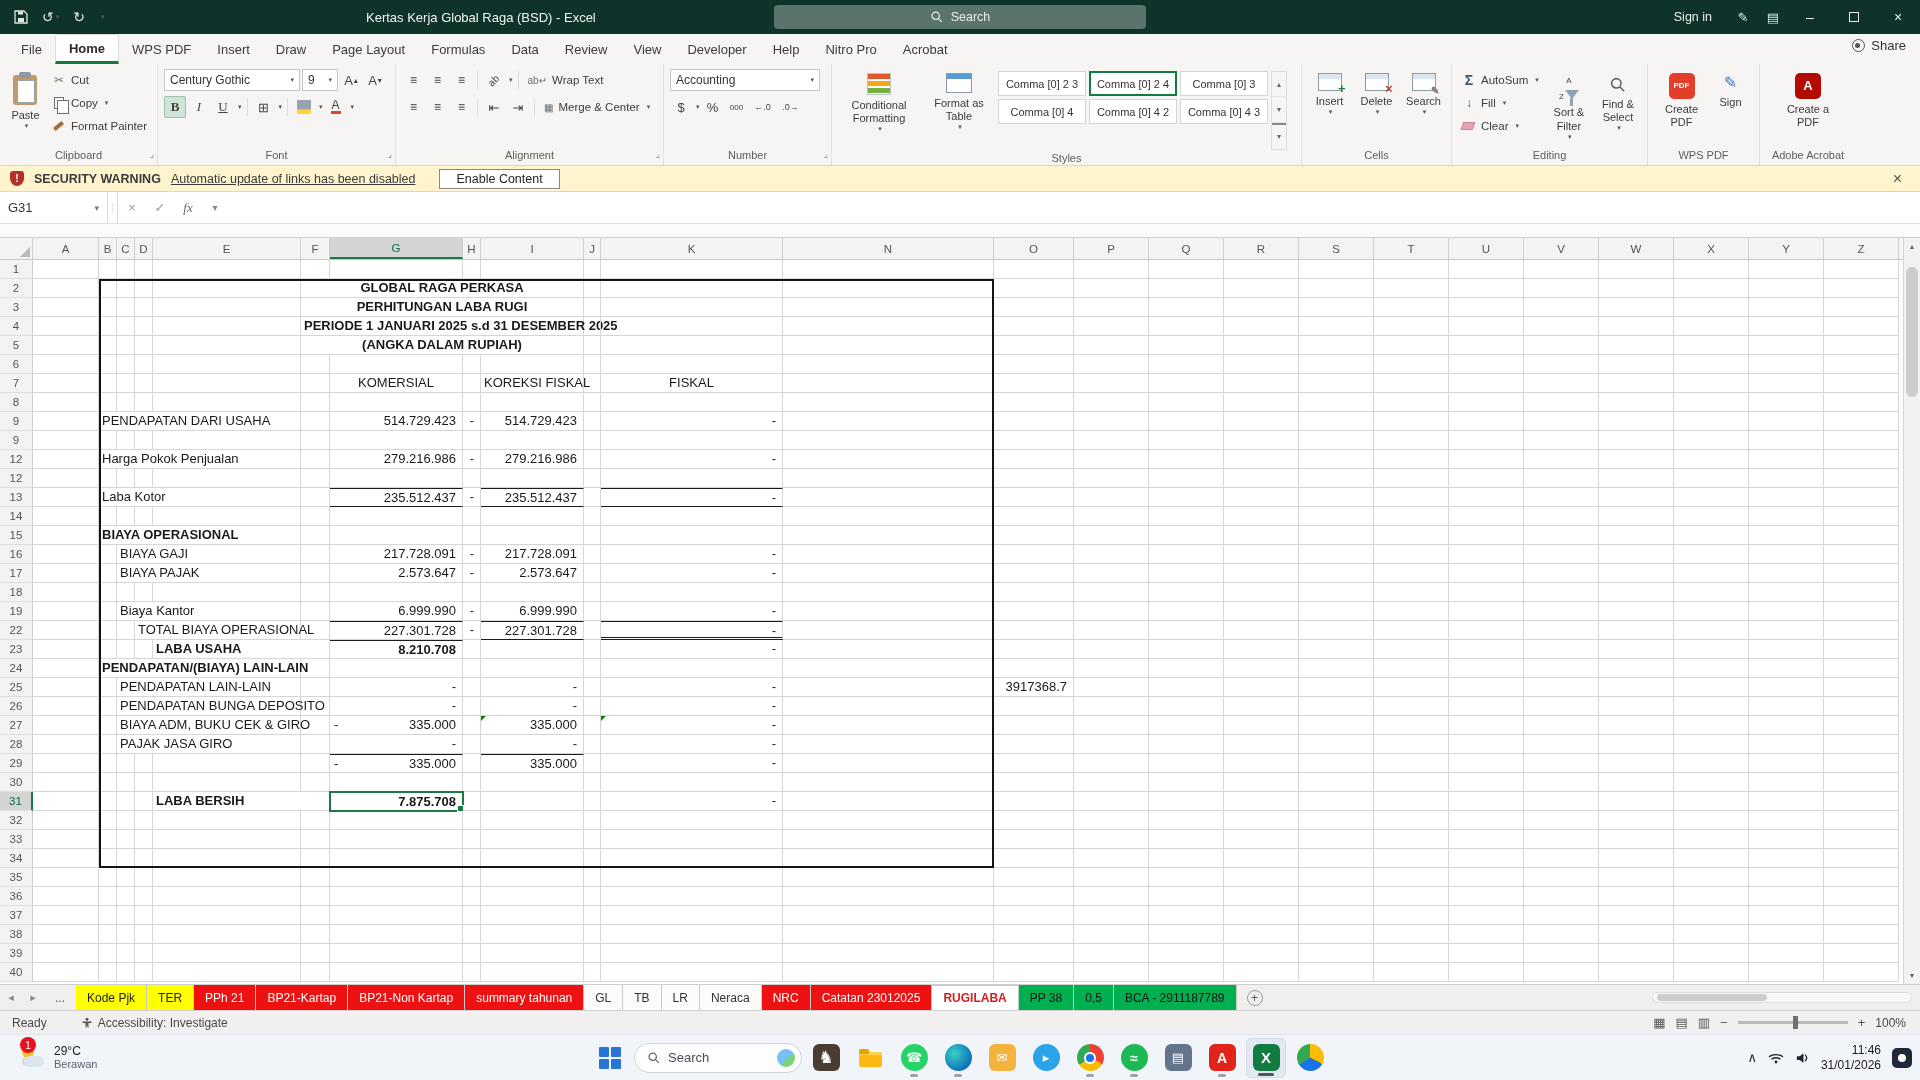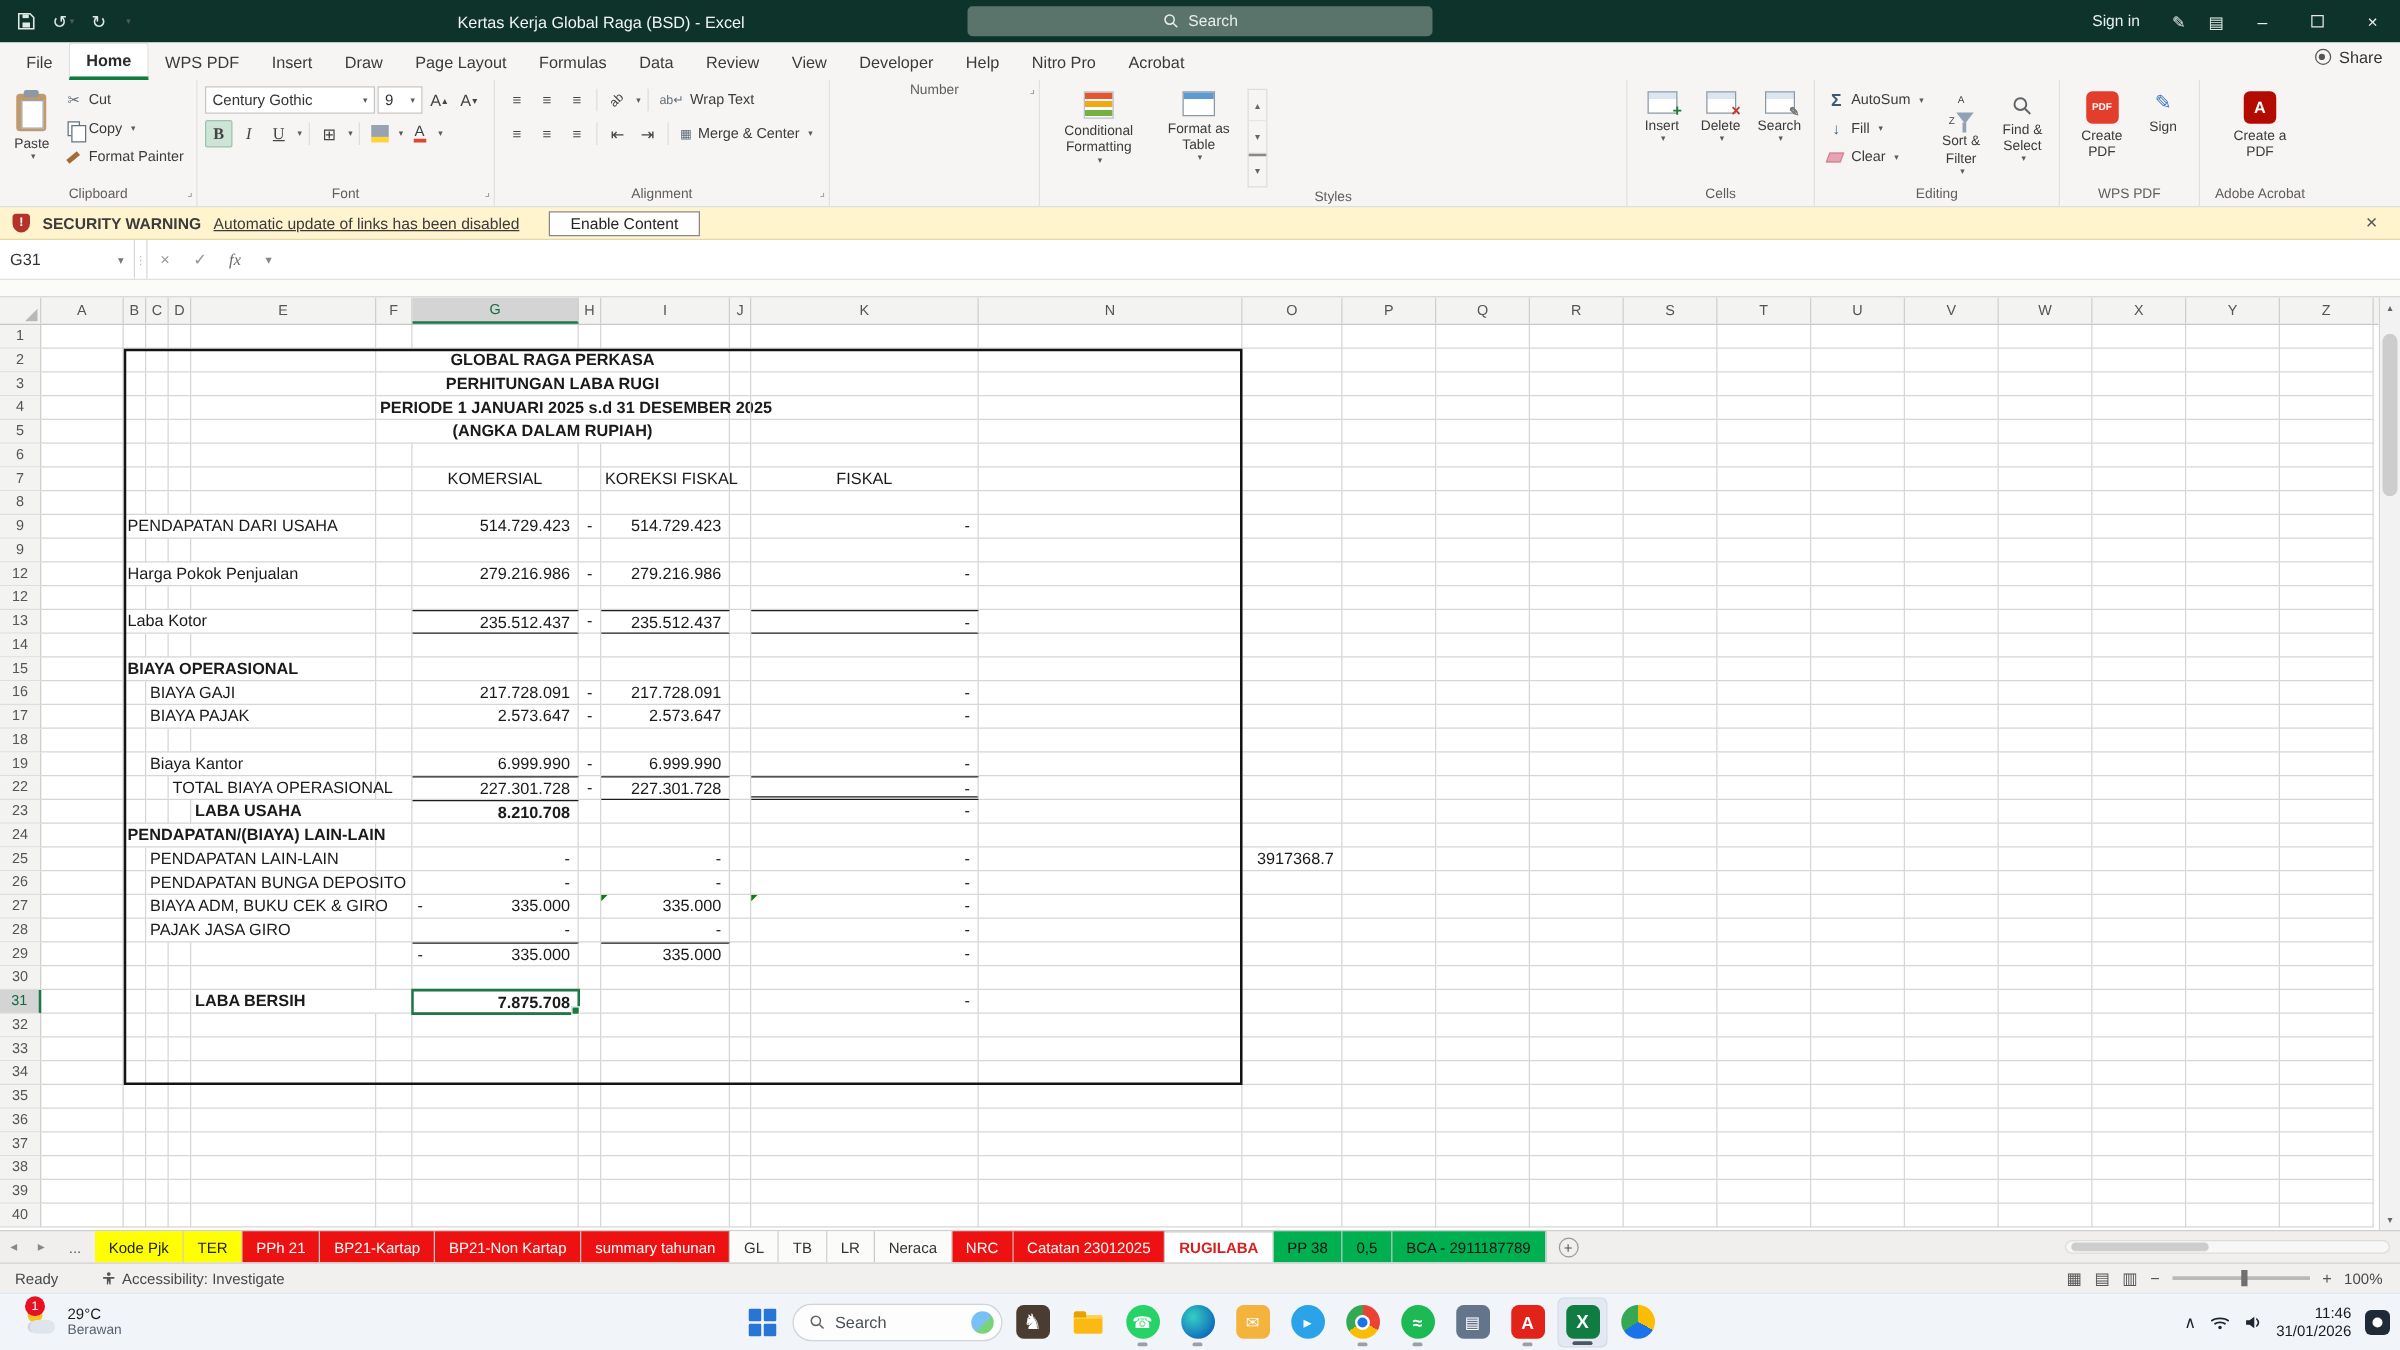--- a/index.html
+++ b/index.html
@@ -373,39 +373,61 @@
             <span class="ic-wrap">▦</span>
             <span>Merge &amp; Center</span>
             <span class="caret">▾</span>
           </div>
       </div>
     </div>
     <div class="rg-label"><span>Alignment</span><span class="launcher">⌟</span></div>
   </div>
 
   <div class="rgroup" style="width:168px">
+    <div class="rg-body fcol">
+      <div class="combo numfmt">
+          <span>Accounting</span>
+          <span class="caret">▾</span>
+        </div>
+      <div class="frow">
+        <div class="tbtn">$</div>
+          <span class="caret">▾</span>
+        <div class="tbtn">%</div>
+        <div class="tbtn c000">000</div>
+        <div class="tbtn dec">←.0</div>
+        <div class="tbtn dec">.0→</div>
+      </div>
+    </div>
     <div class="rg-label"><span>Number</span><span class="launcher">⌟</span></div>
   </div>
 
   <div class="rgroup" style="width:470px">
     <div class="rg-body">
       <div class="bigbtn" style="width:82px">
         <span class="ic-cf"></span>
         <span class="bb-label">
             <span>Conditional Formatting</span>
             <span class="caret">▾</span>
           </span>
       </div>
       <div class="bigbtn" style="width:72px">
         <span class="ic-fat"></span>
         <span class="bb-label">
             <span>Format as Table</span>
             <span class="caret">▾</span>
           </span>
       </div>
+      <div class="gallery">
+          <div class="gitem">Comma [0] 2 3</div>
+          <div class="gitem gsel">Comma [0] 2 4</div>
+          <div class="gitem">Comma [0] 3</div>
+          <div class="gitem">Comma [0] 4</div>
+          <div class="gitem">Comma [0] 4 2</div>
+          <div class="gitem">Comma [0] 4 3</div>
+        </div>
       <div class="gal-arrows">
         <span class="ga">▴</span>
         <span class="ga">▾</span>
         <span class="ga more">▾</span>
       </div>
     </div>
     <div class="rg-label"><span>Styles</span></div>
   </div>
 
   <div class="rgroup" style="width:150px">

